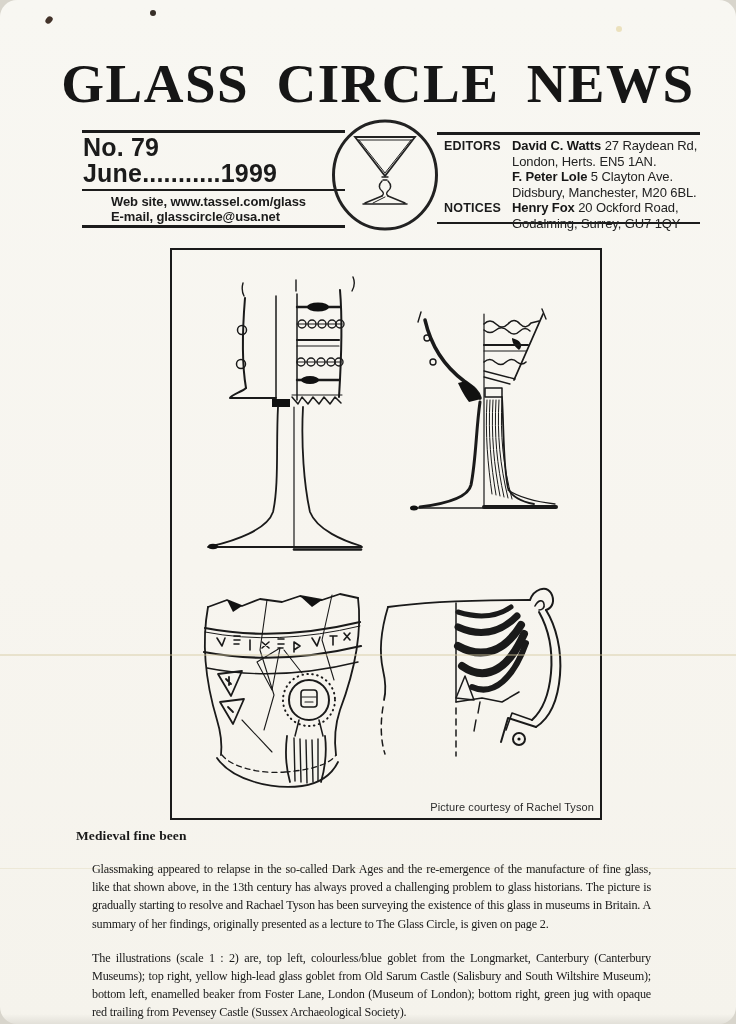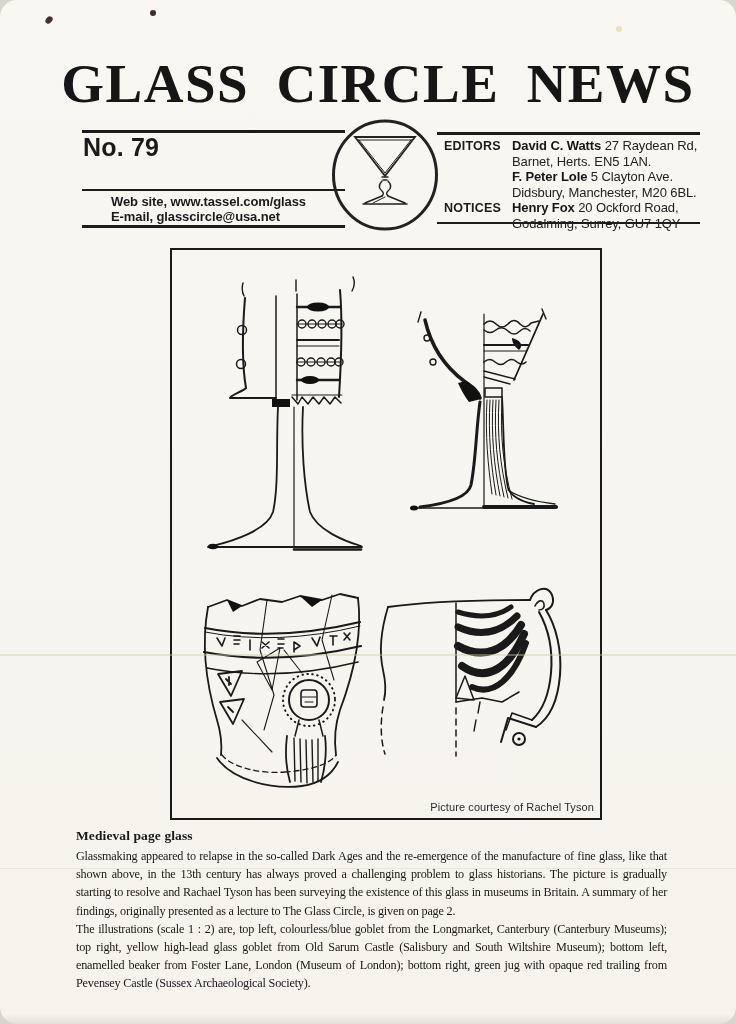--- a/index.html
+++ b/index.html
@@ -15,21 +15,21 @@
   .issue-date{left:83px;top:160px;font-size:25px;font-weight:bold;line-height:26px;letter-spacing:.2px;}
   .contact{left:83px;font-size:13px;font-weight:bold;line-height:15px;letter-spacing:-.1px;margin-left:28px;}
   .label{left:444px;font-size:12.5px;font-weight:bold;letter-spacing:.2px;}
   .addr{left:512px;width:196px;font-size:13px;line-height:15.5px;letter-spacing:-.1px;color:#222;}
   .addr b{color:#161616;}
   .figure-frame{left:170px;top:248px;width:432px;height:572px;border:2px solid #1a1a1a;
                 box-sizing:border-box;background:transparent;}
   .figure-caption{position:absolute;right:6px;bottom:5px;font-size:11px;color:#2d2d2d;letter-spacing:.1px;}
   .article{left:76px;top:828px;width:591px;font-family:"Liberation Serif",serif;color:#191919;}
   .article h3{margin:0 0 3px 0;font-size:13.5px;letter-spacing:.1px;}
-  .article p{margin:0;font-size:12.2px;line-height:18.2px;text-align:justify;letter-spacing:-.2px;}
+  .article p{margin:16px;font-size:12.2px;line-height:18.2px;text-align:justify;letter-spacing:-.2px;}
   .speck1{left:46px;top:16px;width:6px;height:8px;background:#43332a;border-radius:60% 40% 55% 45%;transform:rotate(35deg);}
   .speck2{left:150px;top:10px;width:6px;height:6px;background:#372f28;border-radius:50%;}
   .stain{left:616px;top:26px;width:6px;height:6px;background:#e9ddb4;border-radius:50%;opacity:.85;}
   .scanline1{left:0;top:654px;width:736px;height:2px;background:rgba(212,200,158,.42);}
   .scanline2{left:0;top:868px;width:736px;height:1px;background:rgba(218,208,168,.32);}
   .bottom-shade{left:0;bottom:0;width:736px;height:10px;background:linear-gradient(180deg,rgba(0,0,0,0),rgba(60,55,45,.10));}
   svg{display:block;}
 </style>
 </head>
 <body>
@@ -42,39 +42,40 @@
 
   <div class="abs title">GLASS CIRCLE NEWS</div>
 
   <div class="abs rule" style="left:82px;top:130px;width:263px;height:3px;"></div>
   <div class="abs rule" style="left:82px;top:189px;width:263px;height:2px;"></div>
   <div class="abs rule" style="left:82px;top:225px;width:263px;height:2.5px;"></div>
   <div class="abs rule" style="left:437px;top:132px;width:263px;height:2.5px;"></div>
   <div class="abs rule" style="left:437px;top:222px;width:263px;height:2px;"></div>
 
   <div class="abs issue-number">No. 79</div>
+  <div class="abs issue-date">June...........1999</div>
   <div class="abs contact" style="top:194px;">Web site, www.tassel.com/glass</div>
   <div class="abs contact" style="top:209px;">E-mail, glasscircle@usa.net</div>
 
   <div class="abs" style="left:329px;top:119px;width:112px;height:114px;">
     <svg width="112" height="114" viewBox="0 0 112 114" fill="none" stroke="#222" stroke-linecap="round">
       <ellipse cx="56" cy="56" rx="51.5" ry="54" stroke-width="3"></ellipse>
       <path d="M26,18 L86,18 L56,57 Z" stroke-width="1.8"></path>
       <path d="M30,21 L56,54 M82,21 L56,54 M29,21 L83,21" stroke-width="1"></path>
       <path d="M53,58 h6 M54,61 h4" stroke-width="1.4"></path>
       <path d="M53,62 C49,66 50,70 53,72 C55,74 55,75 53,77 M59,62 C63,66 62,70 59,72 C57,74 57,75 59,77" stroke-width="1.5"></path>
       <path d="M53,77 L36,84 M59,77 L76,84 M34,85 L78,85" stroke-width="1.5"></path>
       <path d="M56,78 L44,84" stroke-width="1"></path>
     </svg>
   </div>
 
   <div class="abs label" style="top:139px;">EDITORS</div>
   <div class="abs addr" style="top:138px;">
     <div><b>David C. Watts</b><span> 27 Raydean Rd,</span></div>
-    <div><b></b><span>Barnet, Herts. EN5 1AN.</span></div>
+    <div><b></b><span>London, Herts. EN5 1AN.</span></div>
     <div><b>F. Peter Lole</b><span> 5 Clayton Ave.</span></div>
     <div><b></b><span>Didsbury, Manchester, M20 6BL.</span></div>
   </div>
   <div class="abs label" style="top:201px;">NOTICES</div>
   <div class="abs addr" style="top:200px;">
     <div><b>Henry Fox</b><span> 20 Ockford Road,</span></div>
     <div><b></b><span>Godalming, Surrey, GU7 1QY</span></div>
   </div>
 
   <div class="abs figure-frame">
@@ -230,18 +231,18 @@
       </g>
     </svg>
     <div class="figure-caption">Picture courtesy of Rachel Tyson</div>
   </div>
 
   <div class="abs scanline1"></div>
   <div class="abs scanline2"></div>
   <div class="abs bottom-shade"></div>
 
   <div class="abs article">
-    <h3>Medieval page glass</h3>
+    <h3>Medieval fine been</h3>
     <p>Glassmaking appeared to relapse in the so-called Dark Ages and the re-emergence of the manufacture of fine glass, like that shown above, in the 13th century has always proved a challenging problem to glass historians. The picture is gradually starting to resolve and Rachael Tyson has been surveying the existence of this glass in museums in Britain. A summary of her findings, originally presented as a lecture to The Glass Circle, is given on page 2.</p>
     <p>The illustrations (scale 1 : 2) are, top left, colourless/blue goblet from the Longmarket, Canterbury (Canterbury Museums); top right, yellow high-lead glass goblet from Old Sarum Castle (Salisbury and South Wiltshire Museum); bottom left, enamelled beaker from Foster Lane, London (Museum of London); bottom right, green jug with opaque red trailing from Pevensey Castle (Sussex Archaeological Society).</p>
   </div>
 
 </div>
 
 </body></html>

